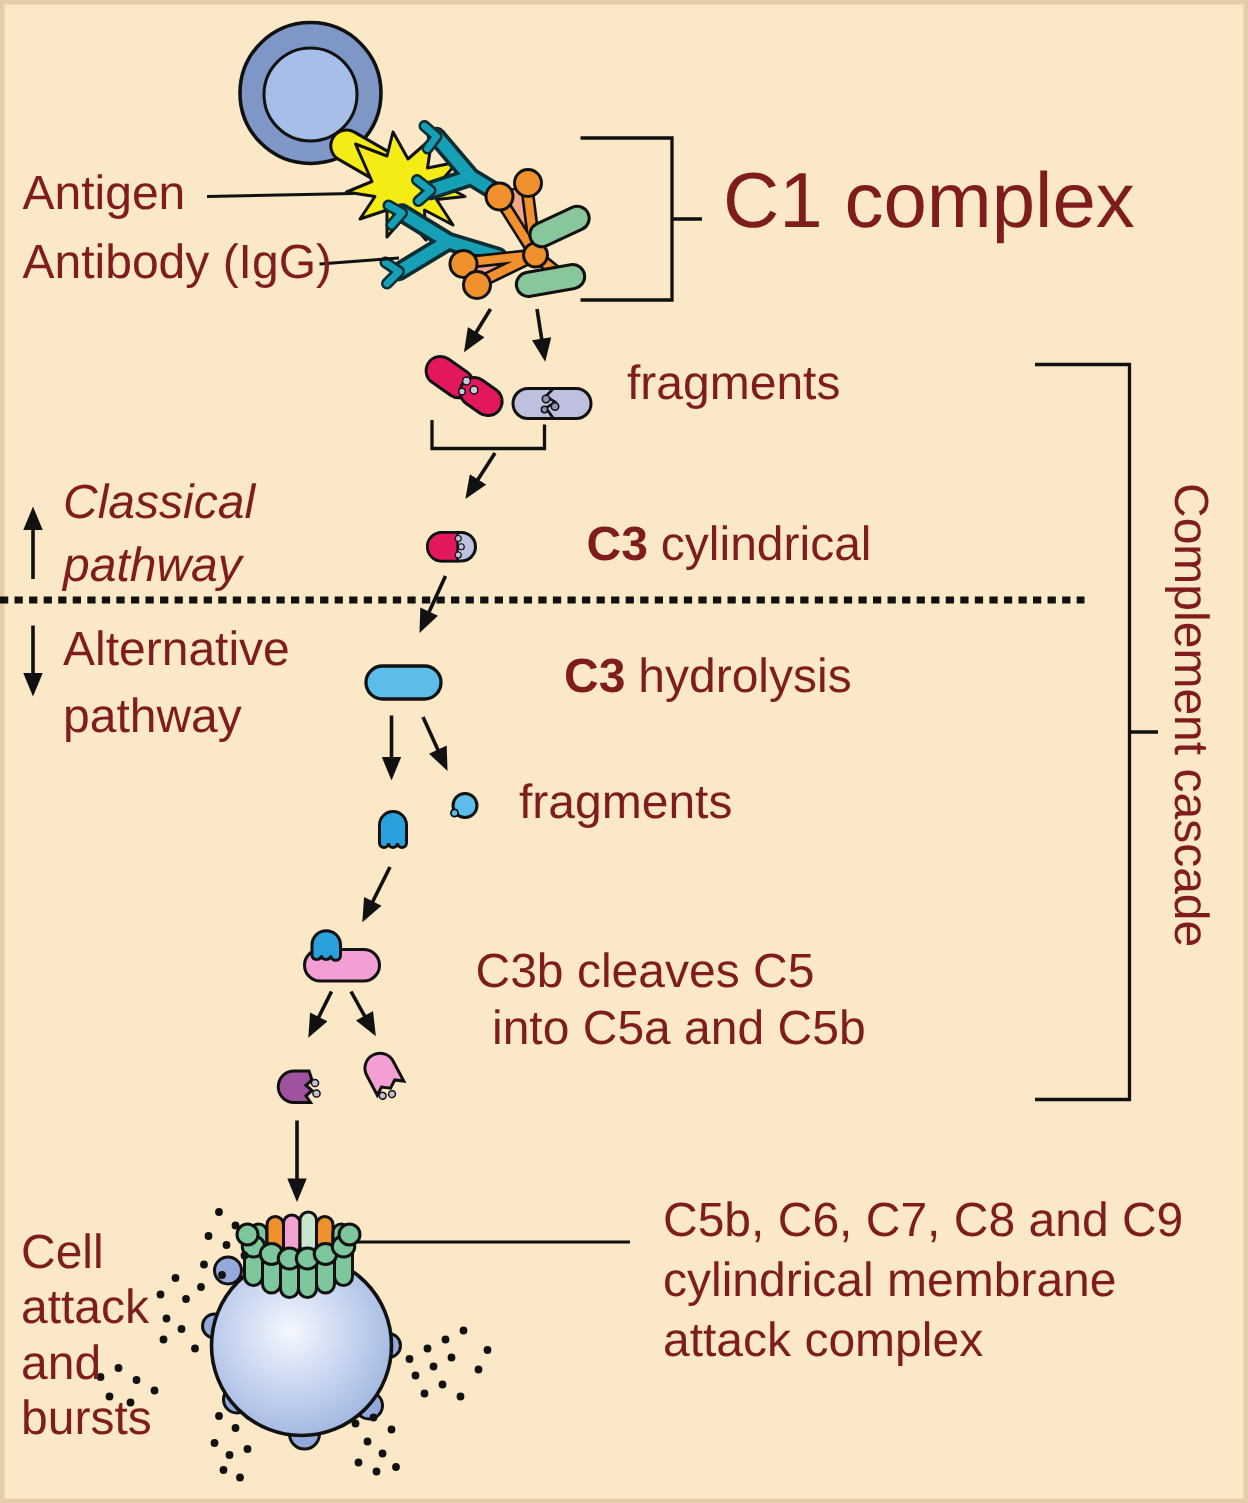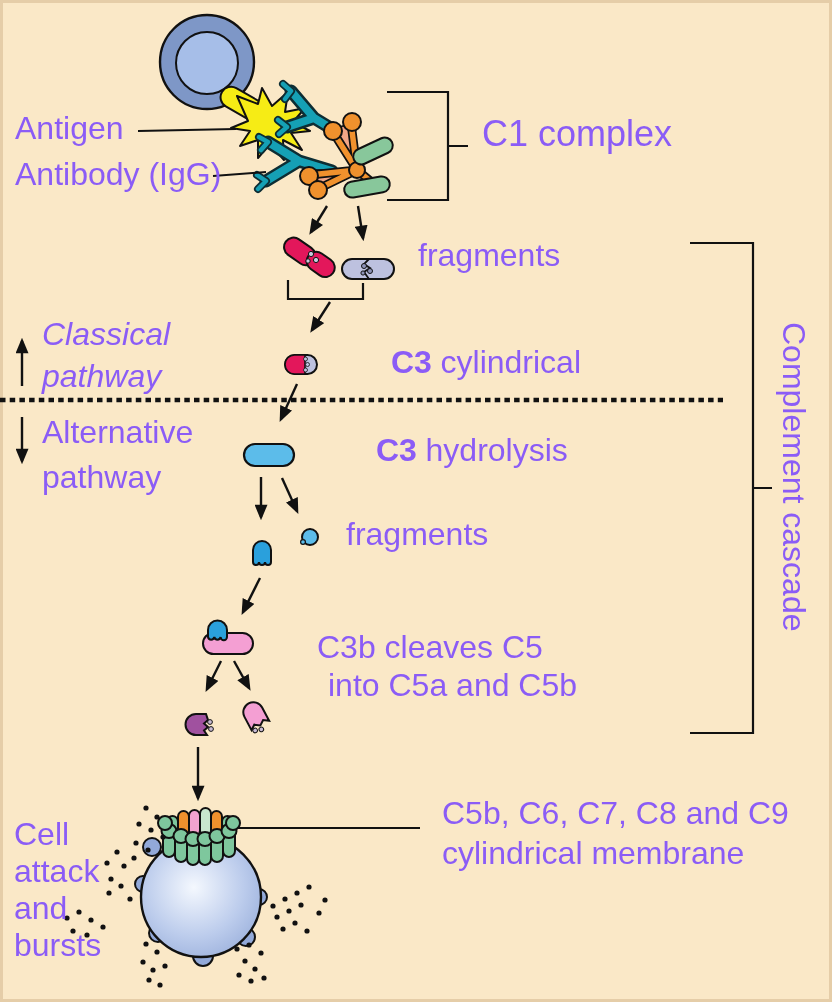--- a/index.html
+++ b/index.html
@@ -4,27 +4,27 @@
 <style>
   html,body{margin:0;padding:0;background:#888;}
   #stage{
     position:relative;width:832px;height:1002px;overflow:hidden;
     background:#FAE8C7;
     box-shadow:inset 0 0 0 3px rgba(203,172,130,.45);
     font-family:"Liberation Sans","DejaVu Sans",sans-serif;
     color:#111;
   }
   #art{position:absolute;left:0;top:0;}
-  .lbl{position:absolute;white-space:nowrap;color:#8b5cf6;}
+  .lbl{position:absolute;white-space:nowrap;color:#7f1d1d;}
   .fs32{font-size:32px;line-height:38px;}
   .lh37{line-height:37px;}
   .lh40{line-height:40px;}
   .lh42{line-height:42px;font-style:italic;}
   .lh45{line-height:45px;}
-  .big{font-size:36px;line-height:56px;}
+  .big{font-size:52px;line-height:56px;}
   .boldseg{font-weight:700;}
   .restseg{margin-left:.27em;}
   .indent2{padding-left:11px;}
   .vert{
     writing-mode:vertical-rl;text-orientation:mixed;
     font-size:32px;line-height:40px;height:330px;
   }
   .line{display:block;}
 </style>
 </head>
@@ -287,17 +287,18 @@
 <div class="lbl fs32 lh37" style="left:14px;top:816px;">
   <span class="line">Cell</span>
   <span class="line">attack</span>
   <span class="line">and</span>
   <span class="line">bursts</span>
 </div>
 
 <div class="lbl fs32 lh40" style="left:442px;top:793px;">
   <span class="line">C5b, C6, C7, C8 and C9</span>
   <span class="line">cylindrical membrane</span>
+  <span class="line">attack complex</span>
 </div>
 
 <div class="lbl vert" style="left:774px;top:322px;">Complement cascade</div>
 
 </div>
 
 </body></html>

